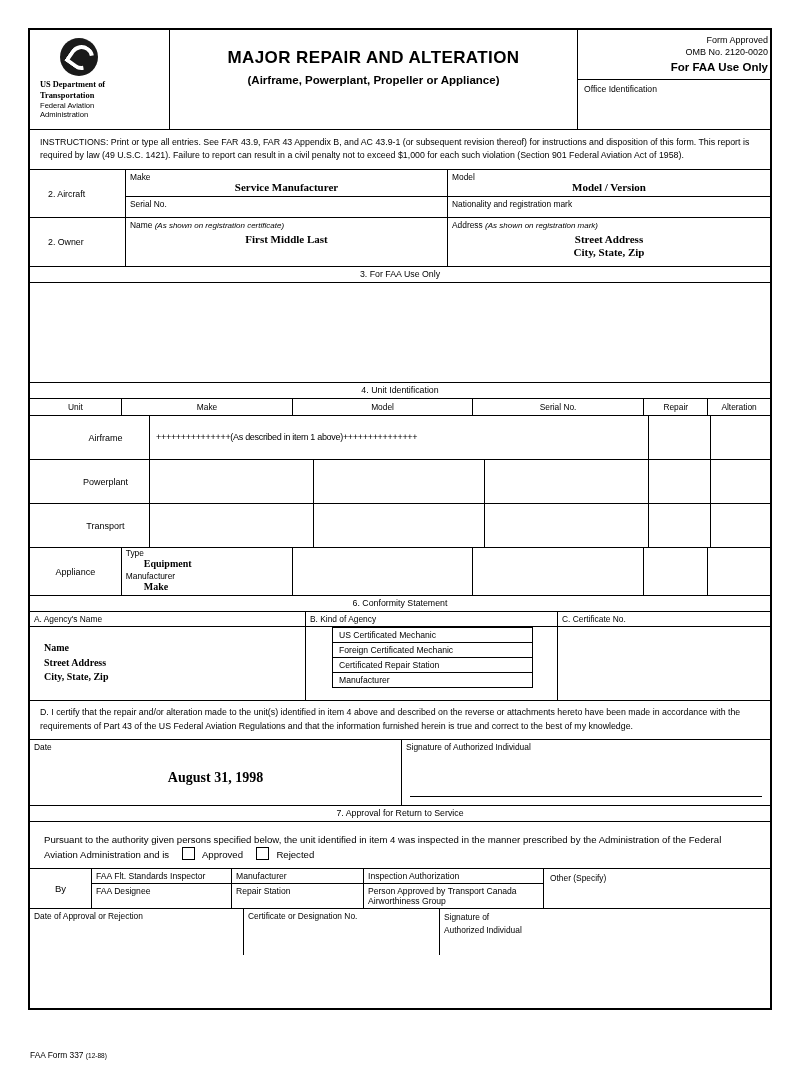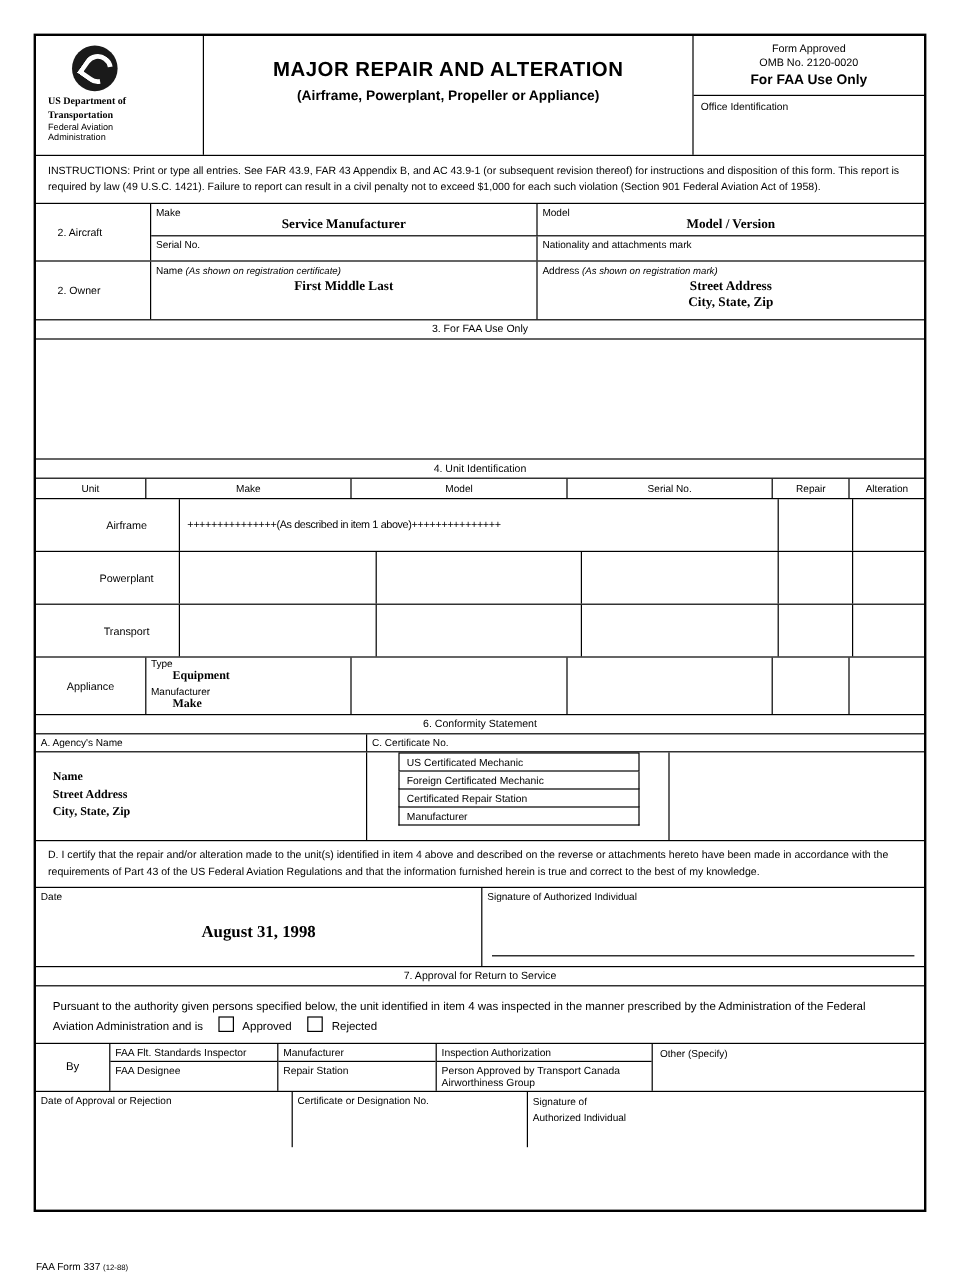--- a/index.html
+++ b/index.html
@@ -42,21 +42,21 @@
   .dot-text { font-size: 7.6px; line-height: 1.25; }
   .dot-text b { font-family: "Liberation Serif", serif; font-size: 8.4px; }
   .hdr-title {
     flex: 1; border-right: 1px solid #000;
     text-align: center; padding-top: 18px;
   }
   .hdr-title .t1 { font-weight: bold; font-size: 17px; letter-spacing: .4px; }
   .hdr-title .t2 { font-weight: bold; font-size: 11.5px; margin-top: 6px; }
   .hdr-right { width: 192px; display: flex; flex-direction: column; }
   .hdr-approved {
-    border-bottom: 1px solid #000; text-align: center;
+    border-bottom: 1px solid #000; text-align: right;
     padding: 4px 2px 3px; font-size: 9px; line-height: 1.35;
   }
   .hdr-approved .faa-use { font-weight: bold; font-size: 11.5px; margin-top: 2px; }
   .hdr-office { flex: 1; padding: 4px 6px; font-size: 8.6px; }
 
   
   .instr {
     border-bottom: 1px solid #000;
     padding: 6px 10px 7px; font-size: 8.8px; line-height: 1.5;
   }
@@ -205,21 +205,21 @@
             <div class="cell half" style="height:26px;">
               <div class="lbl">Model</div>
               <div class="val" style="margin-top:-1px;">Model / Version</div>
             </div>
           </div>
           <div class="row" style="border-bottom:none;">
             <div class="cell half" style="height:20px;">
               <div class="lbl">Serial No.</div>
             </div>
             <div class="cell half" style="height:20px;">
-              <div class="lbl">Nationality and attachments mark</div>
+              <div class="lbl">Nationality and registration mark</div>
             </div>
           </div>
         </div>
       </div>
 
       <div class="row" style="border-bottom:none;">
         <div class="side-lbl">
           <span>2.  Owner</span>
         </div>
         <div style="flex:1;">
@@ -304,20 +304,23 @@
       <div class="cell ut-c4"></div>
       <div class="cell ut-c5"></div>
       <div class="cell ut-c6"></div>
     </div>
 
     <div class="sect-band">6.  Conformity Statement</div>
     <div class="row">
       <div class="cell conf-a">
         <div class="lbl">A.  Agency's Name</div>
       </div>
+      <div class="cell conf-b">
+        <div class="lbl">B.  Kind of Agency</div>
+      </div>
       <div class="cell conf-c">
         <div class="lbl">C.  Certificate No.</div>
       </div>
     </div>
     <div class="row" style="height:74px;">
       <div class="cell conf-a" style="padding:0;">
         <div class="agency-name">
           <div>Name</div>
           <div>Street Address</div>
           <div>City, State, Zip</div>

